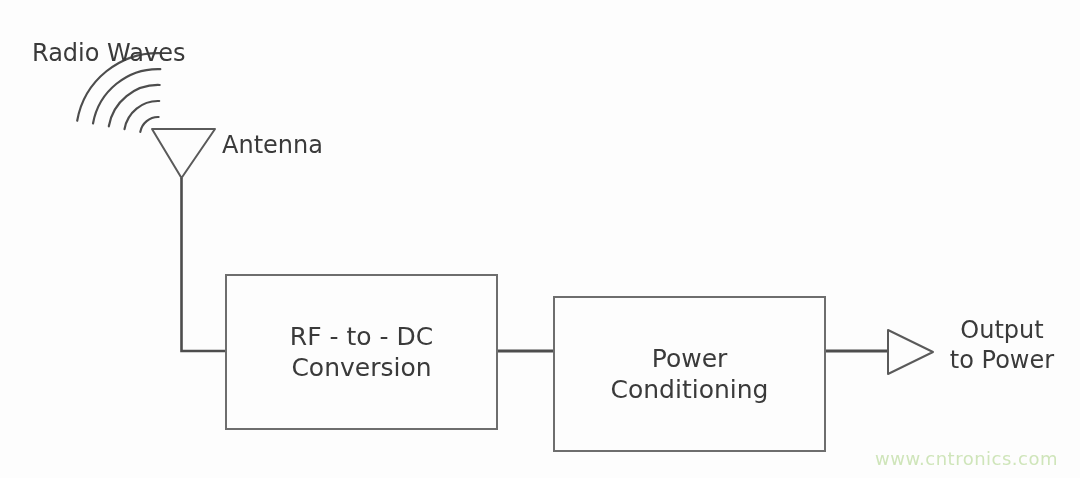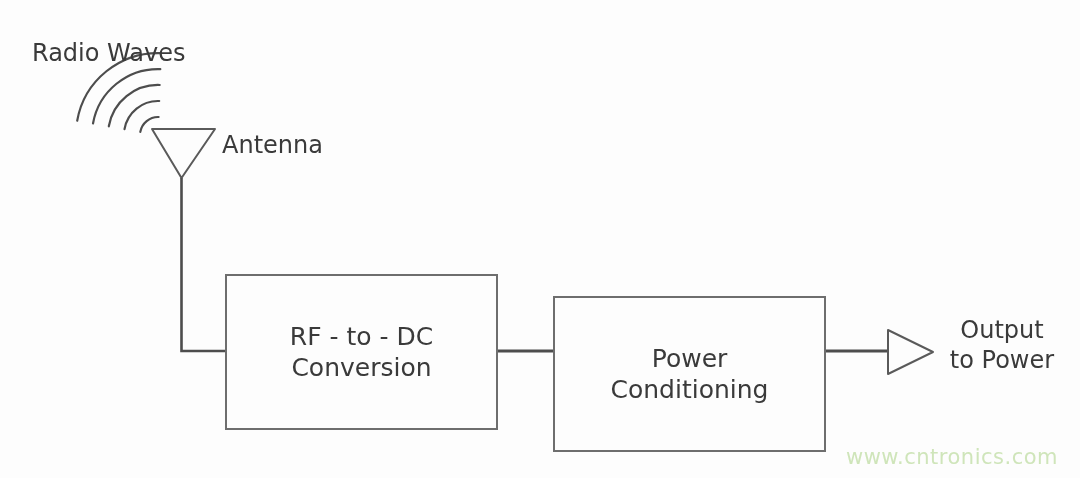--- a/index.html
+++ b/index.html
@@ -57,21 +57,21 @@
     width: 120px;
     text-align: center;
     font-size: 24px;
     line-height: 30px;
     color: #3a3a3a;
   }
   #watermark {
     position: absolute;
     right: 22px;
     bottom: 9px;
-    font-size: 21px;
+    font-size: 18px;
     letter-spacing: 0.5px;
     color: #cfe5ba;
   }
 </style>
 </head>
 <body>
 
 <div id="canvas">
 
   <svg class="layer" viewBox="0 0 1080 478" xmlns="http://www.w3.org/2000/svg">

